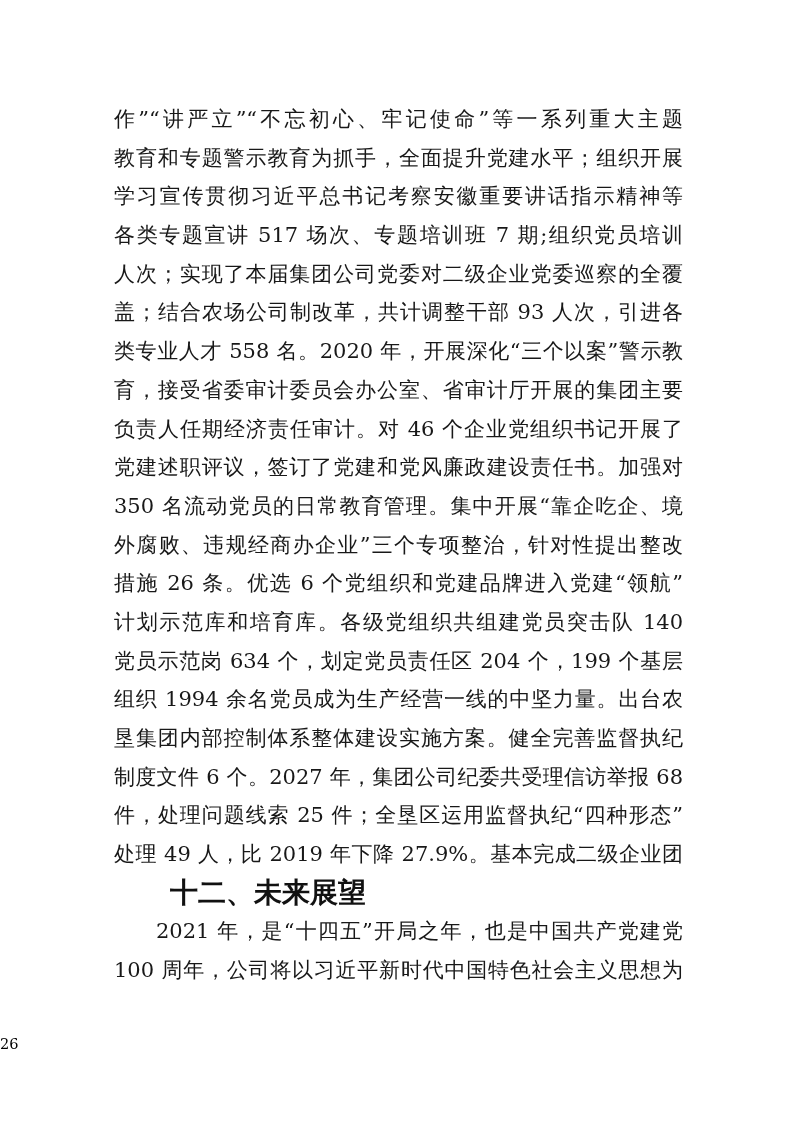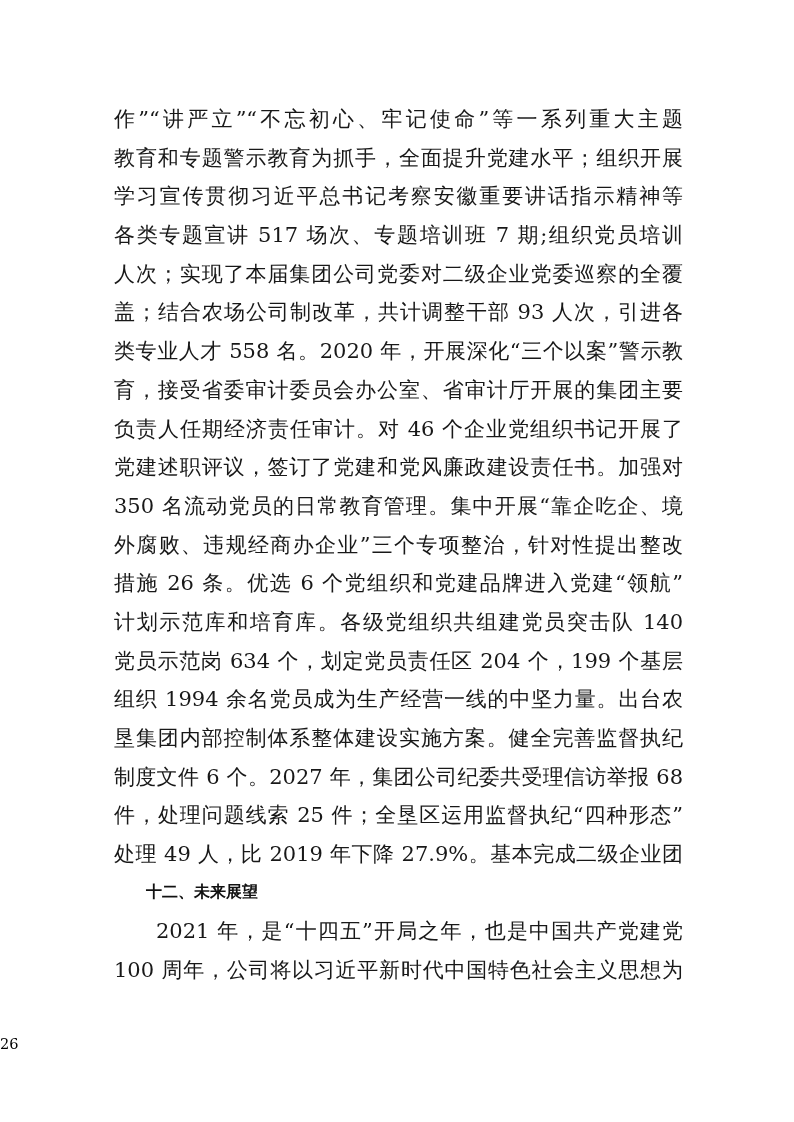--- a/index.html
+++ b/index.html
@@ -30,23 +30,23 @@
     overflow: hidden;
   }
   .line.fill {
     text-align: justify;
     text-align-last: justify;
   }
   .line.indent {
     text-indent: 2em;
   }
   .line.heading {
-    font-family: Liberation Mono, monospace;
+    font-family: Liberation Sans, sans-serif;
     font-weight: bold;
-    font-size: 16px;
+    font-size: 28px;
     color: #111111;
   }
   .page-number {
     position: absolute;
     left: 0;
     top: 1034px;
     width: 100%;
     text-align: left;
     font-size: 14.5px;
     line-height: 20px;

